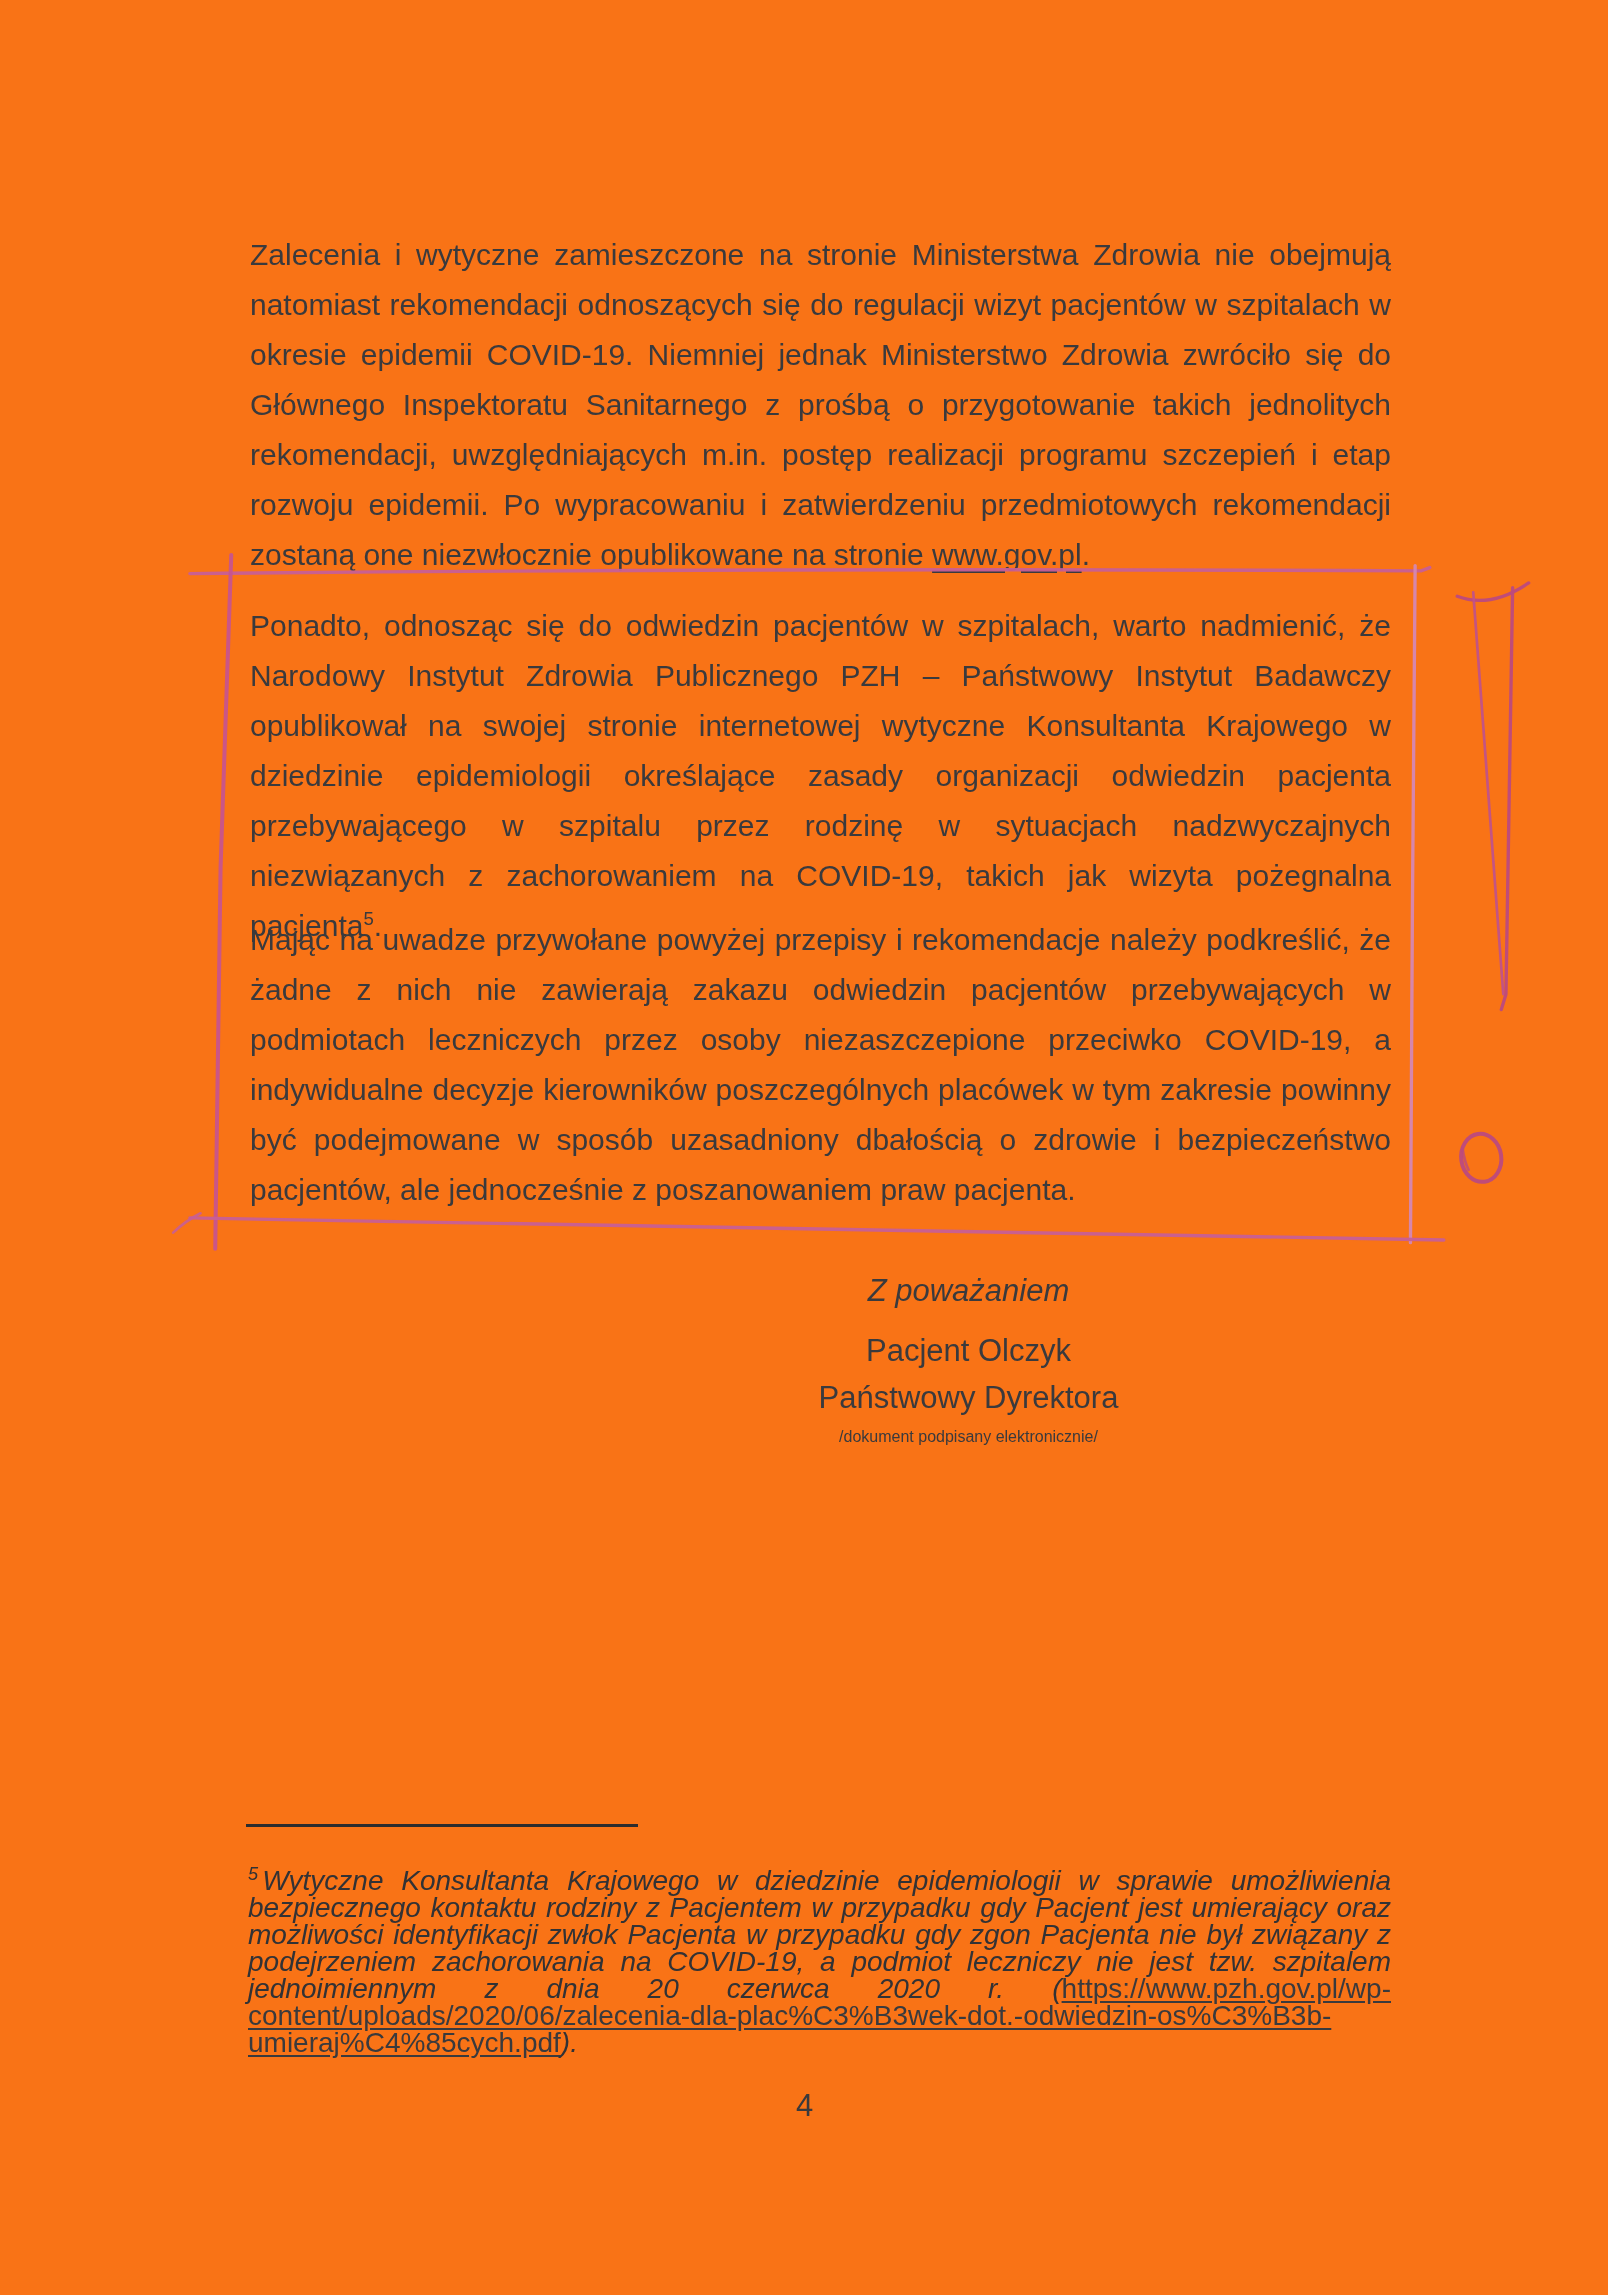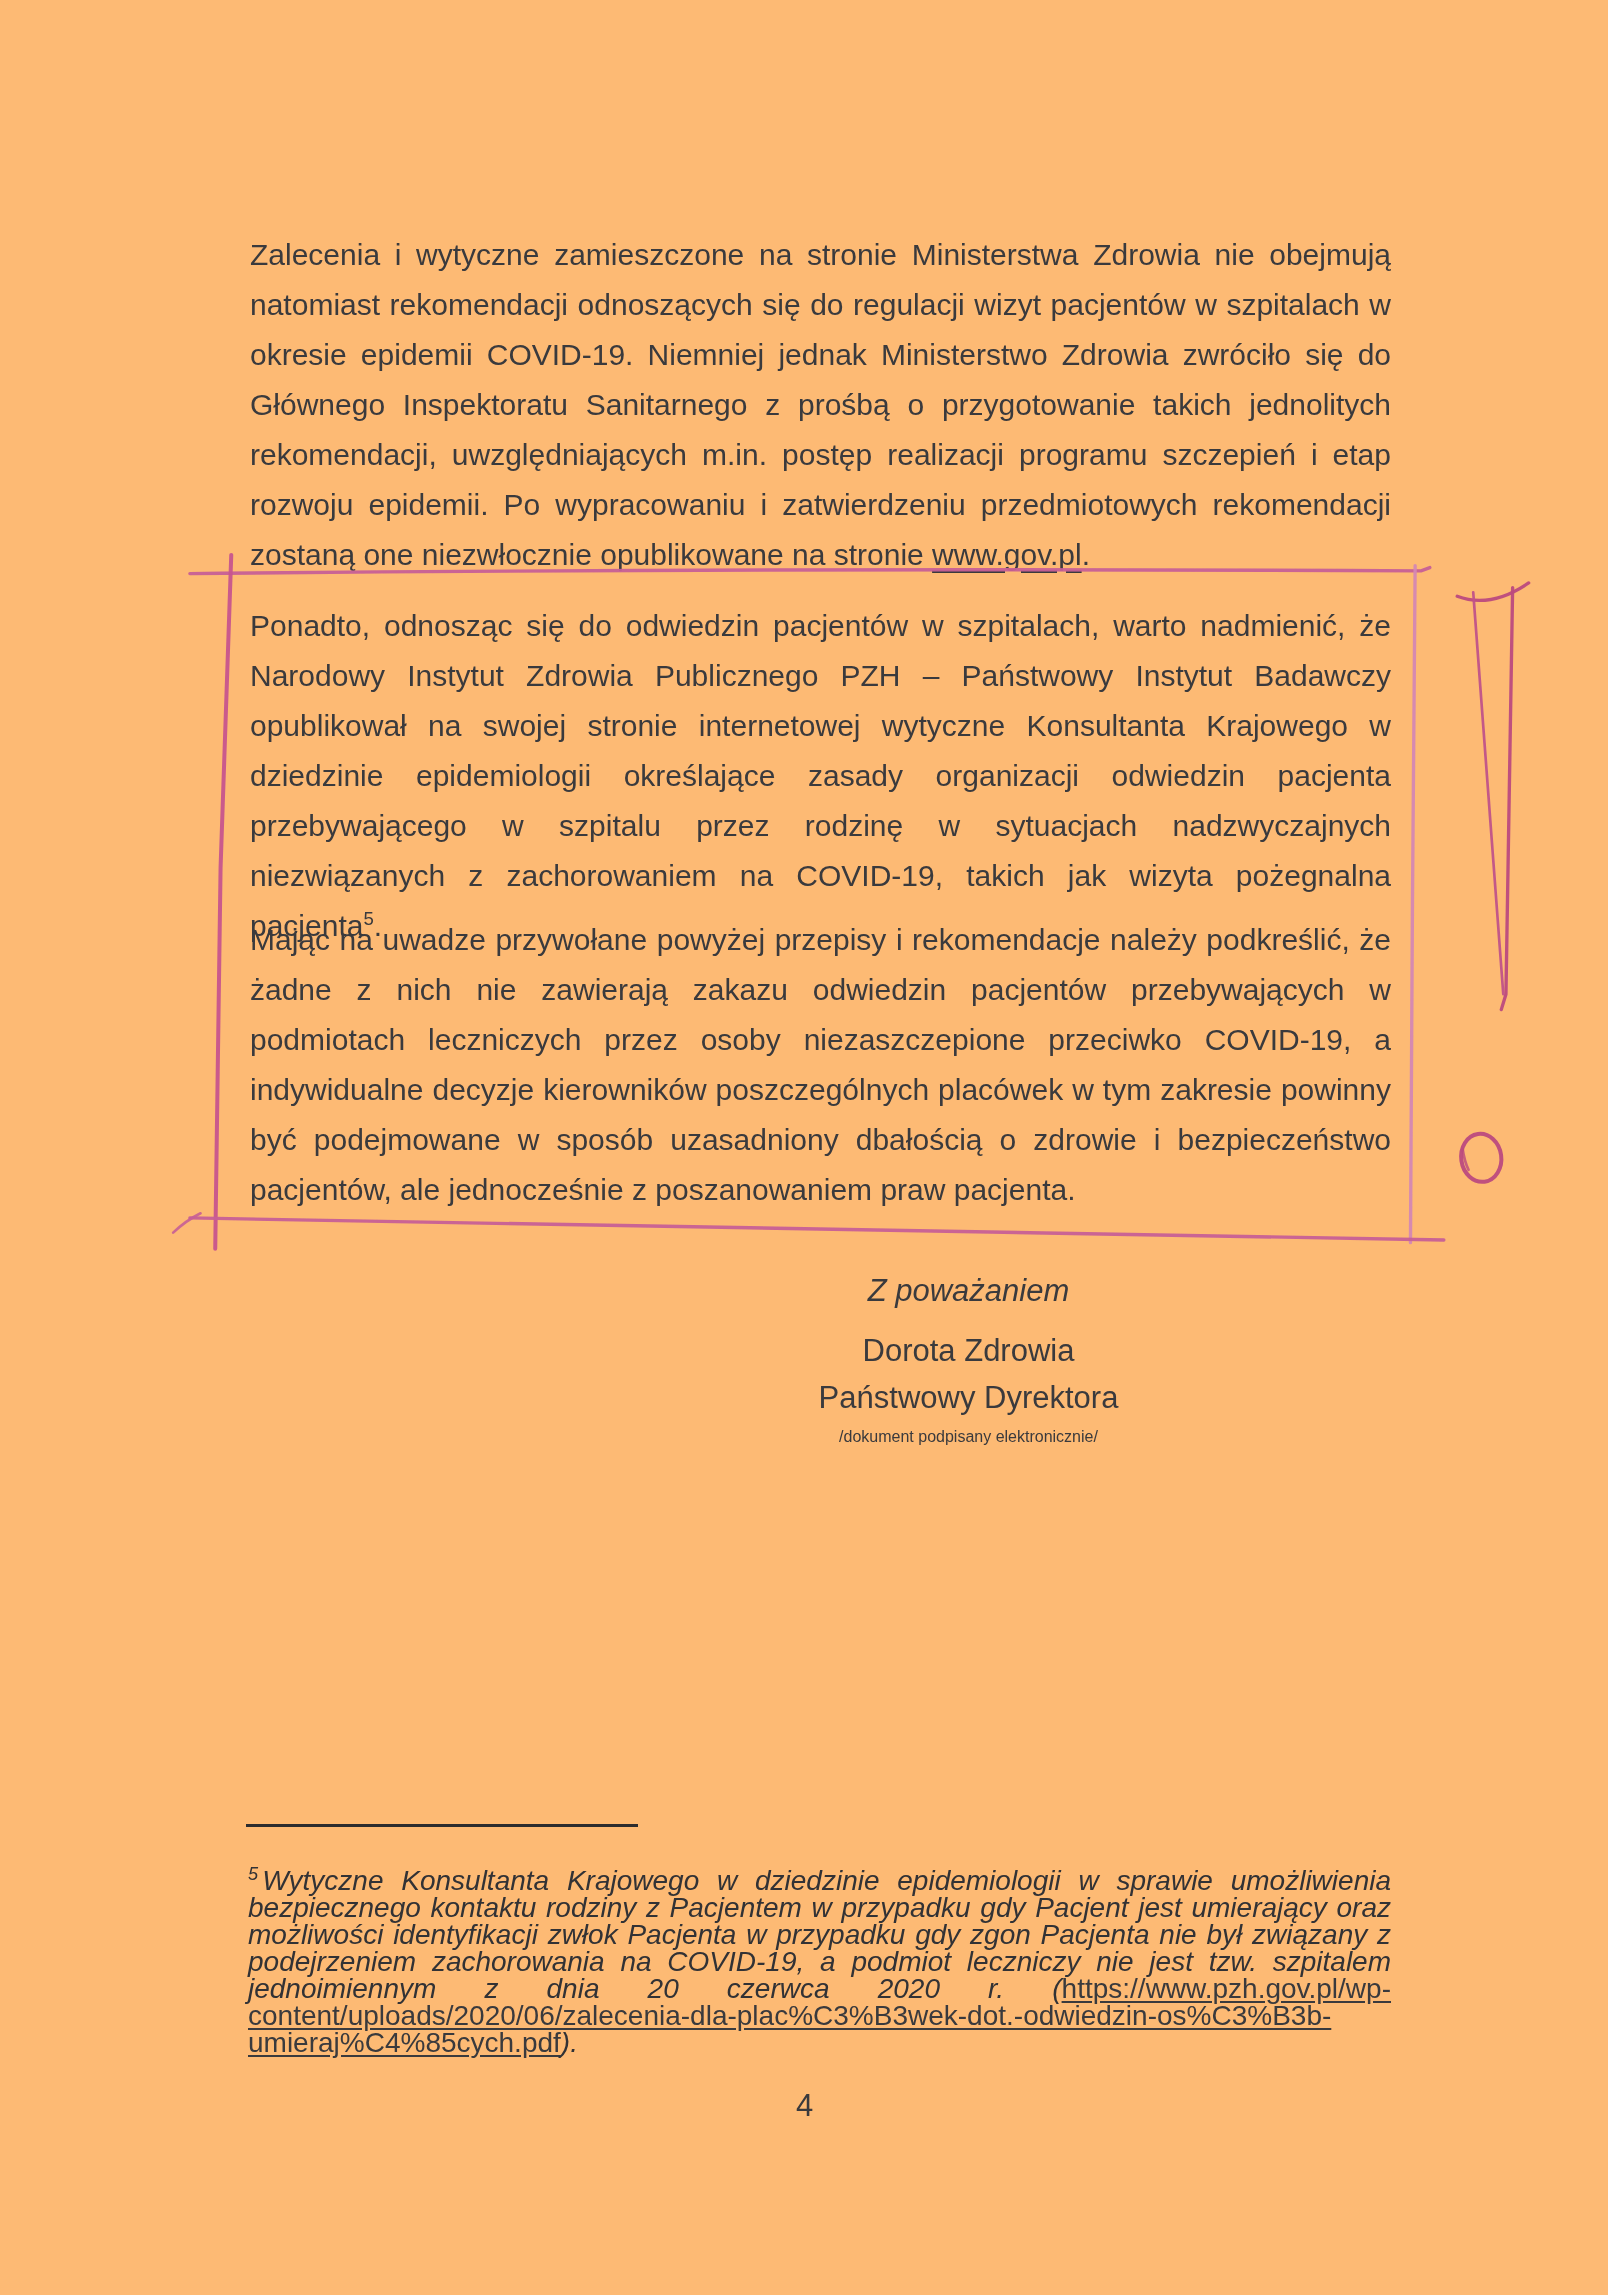--- a/index.html
+++ b/index.html
@@ -4,21 +4,21 @@
 <style>
   html, body {
     margin: 0;
     padding: 0;
     background: #ffffff;
   }
   .page {
     position: relative;
     width: 1609px;
     height: 2295px;
-    background: #fdba74;
+    background: #f97316;
     font-family: "Liberation Sans", sans-serif;
     color: #38383b;
     overflow: hidden;
   }
   .para {
     position: absolute;
     left: 250px;
     width: 1141px;
     font-size: 30px;
     line-height: 50px;
@@ -102,21 +102,21 @@
 
 <div class="page">
 
   <p class="para para-1"><span>Zalecenia i wytyczne zamieszczone na stronie Ministerstwa Zdrowia nie obejmują natomiast rekomendacji odnoszących się do regulacji wizyt pacjentów w szpitalach w okresie epidemii COVID-19. Niemniej jednak Ministerstwo Zdrowia zwróciło się do Głównego Inspektoratu Sanitarnego z prośbą o przygotowanie takich jednolitych rekomendacji, uwzględniających m.in. postęp realizacji programu szczepień i etap rozwoju epidemii. Po wypracowaniu i zatwierdzeniu przedmiotowych rekomendacji zostaną one niezwłocznie opublikowane na stronie </span><span class="doc-link">www.gov.pl</span><span>.</span></p>
 
   <p class="para para-2"><span>Ponadto, odnosząc się do odwiedzin pacjentów w szpitalach, warto nadmienić, że Narodowy Instytut Zdrowia Publicznego PZH – Państwowy Instytut Badawczy opublikował na swojej stronie internetowej wytyczne Konsultanta Krajowego w dziedzinie epidemiologii określające zasady organizacji odwiedzin pacjenta przebywającego w szpitalu przez rodzinę w sytuacjach nadzwyczajnych niezwiązanych z zachorowaniem na COVID-19, takich jak wizyta pożegnalna pacjenta</span><sup class="fn-ref">5</sup><span>.</span></p>
 
   <p class="para para-3">Mając na uwadze przywołane powyżej przepisy i rekomendacje należy podkreślić, że żadne z nich nie zawierają zakazu odwiedzin pacjentów przebywających w podmiotach leczniczych przez osoby niezaszczepione przeciwko COVID-19, a indywidualne decyzje kierowników poszczególnych placówek w tym zakresie powinny być podejmowane w sposób uzasadniony dbałością o zdrowie i bezpieczeństwo pacjentów, ale jednocześnie z poszanowaniem praw pacjenta.</p>
 
   <div class="sig-line sig-closing">Z poważaniem</div>
-  <div class="sig-line sig-name">Dorota Zdrowia</div>
+  <div class="sig-line sig-name">Pacjent Olczyk</div>
   <div class="sig-line sig-title">Państwowy Dyrektora</div>
   <div class="sig-line sig-note">/dokument podpisany elektronicznie/</div>
 
   <div class="footnote-rule"></div>
   <p class="footnote"><sup class="fn-marker">5</sup><span>Wytyczne Konsultanta Krajowego w dziedzinie epidemiologii w sprawie umożliwienia bezpiecznego kontaktu rodziny z Pacjentem w przypadku gdy Pacjent jest umierający oraz możliwości identyfikacji zwłok Pacjenta w przypadku gdy zgon Pacjenta nie był związany z podejrzeniem zachorowania na COVID-19, a podmiot leczniczy nie jest tzw. szpitalem jednoimiennym z dnia 20 czerwca 2020 r. (</span><span class="doc-link">https://www.pzh.gov.pl/wp-content/uploads/2020/06/zalecenia-dla-plac%C3%B3wek-dot.-odwiedzin-os%C3%B3b-umieraj%C4%85cych.pdf</span><span>).</span></p>
 
   <div class="page-number">4</div>
 
   <svg class="annotation-overlay" viewBox="0 0 2409 3437" xmlns="http://www.w3.org/2000/svg">
 

